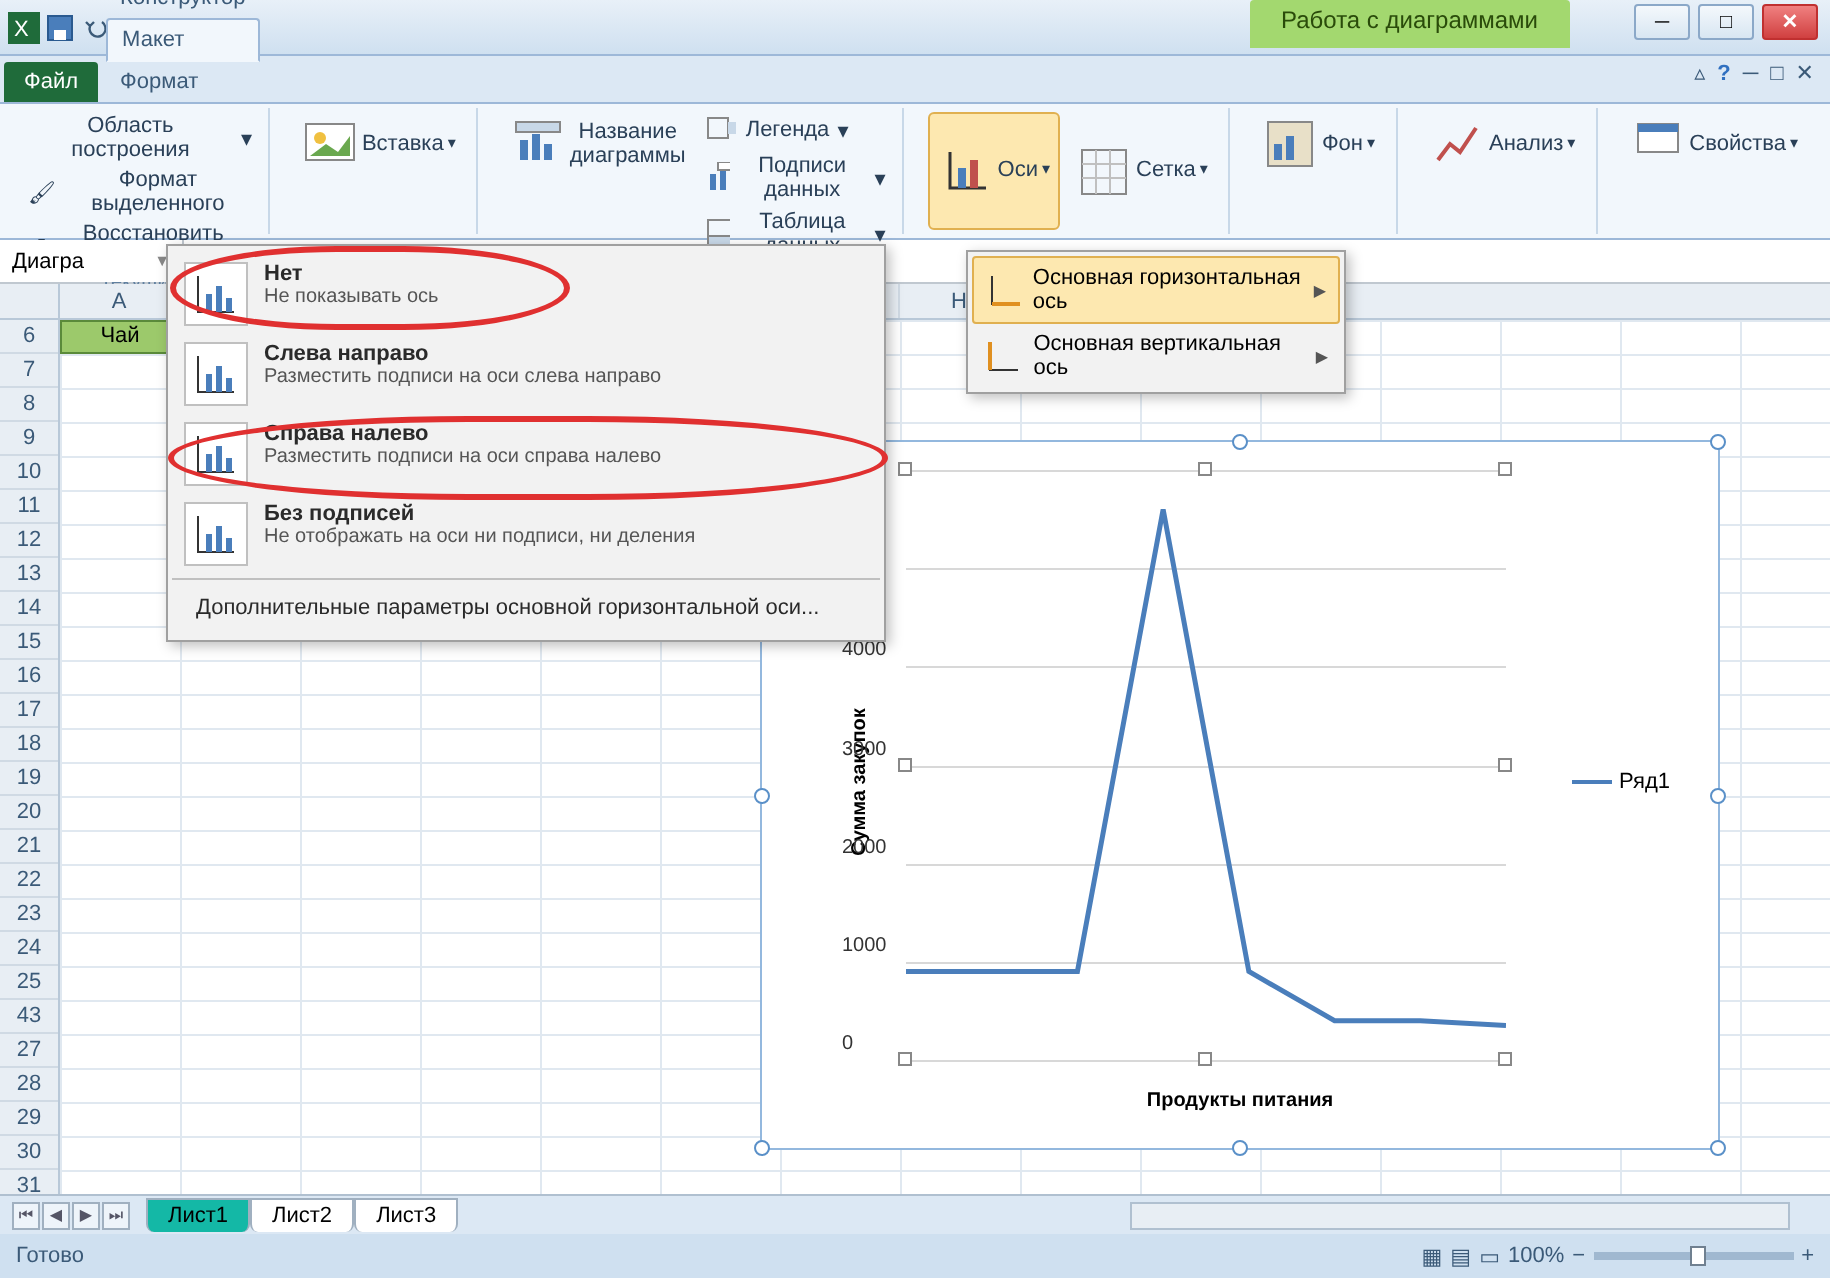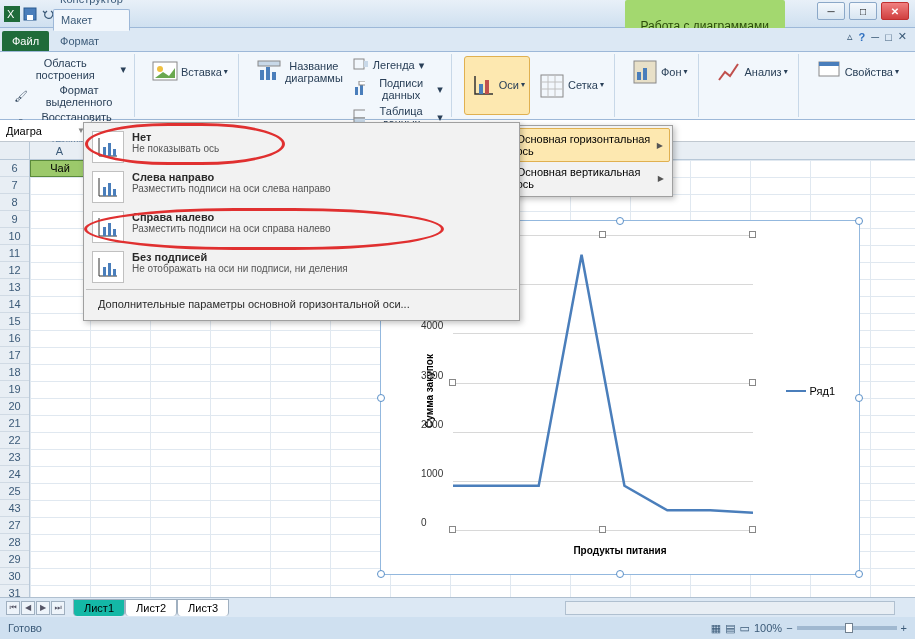--- a/index.html
+++ b/index.html
@@ -3,21 +3,21 @@
 <meta charset="utf-8">
 <style>
 * { margin: 0; padding: 0; box-sizing: border-box; font-family: "Segoe UI", Tahoma, sans-serif; font-size: 11px; user-select: none; }
 body { background: #fff; width: 915px; height: 643px; overflow: hidden; position: relative; }
 
 
 .titlebar { height: 28px; background: linear-gradient(#e8f0f8, #cfe0f0); display: flex; align-items: center; border-bottom: 1px solid #9db8d8; }
 .qat { display: flex; align-items: center; gap: 2px; padding-left: 4px; }
 .qat-ico { width: 16px; height: 16px; display: inline-flex; align-items: center; justify-content: center; }
 .titlebar-center { flex: 1; text-align: center; color: #3b5a78; font-size: 12px; }
-.chart-tools-tab { position: absolute; right: 130px; top: 0; height: 24px; background: #a3d86f; padding: 19px 16px; color: #2a4b0a; font-size: 12px; border-radius: 2px 2px 0 0; }
+.chart-tools-tab { position: absolute; right: 130px; top: 0; height: 24px; background: #a3d86f; padding: 3px 16px; color: #2a4b0a; font-size: 12px; border-radius: 2px 2px 0 0; }
 .win-btns { position: absolute; right: 6px; top: 2px; display: flex; gap: 4px; }
 .win-btn { width: 28px; height: 18px; border: 1px solid #8ba8c8; border-radius: 2px; background: linear-gradient(#f4f8fc, #d8e6f2); display: flex; align-items: center; justify-content: center; font-size: 10px; }
 .win-btn.close { background: linear-gradient(#f08080, #d04040); border-color: #c03030; color: #fff; font-weight: bold; }
 
 
 .tabs { height: 24px; background: #dce8f4; display: flex; align-items: flex-end; border-bottom: 1px solid #9db8d8; padding-left: 2px; position: relative; }
 .file-tab { background: #1f6b3a; color: #fff; padding: 4px 10px; border-radius: 2px 2px 0 0; margin-right: 4px; }
 .rib-tab { padding: 4px 7px; color: #3b5a78; cursor: pointer; }
 .rib-tab.active { background: #f2f7fc; border: 1px solid #9db8d8; border-bottom: 1px solid #f2f7fc; border-radius: 2px 2px 0 0; }
 .tabs-right { position: absolute; right: 8px; top: 2px; display: flex; gap: 6px; align-items: center; color: #3b5a78; }
@@ -34,21 +34,21 @@
 .grp-label { color: #6080a0; font-size: 10px; text-align: center; }
 
 
 .axes-popup { position: absolute; left: 483px; top: 125px; width: 190px; background: #f2f2f2; border: 1px solid #a0a0a0; box-shadow: 2px 2px 6px rgba(0,0,0,0.25); z-index: 50; padding: 2px; }
 .axes-item { display: flex; align-items: center; gap: 6px; padding: 4px 6px; cursor: pointer; }
 .axes-item.hl { background: #fde8b0; border: 1px solid #e0b050; border-radius: 2px; }
 .axes-item .ico { width: 20px; height: 20px; }
 .axes-item .arrow { margin-left: auto; font-size: 8px; color: #555; }
 
 
-.opt-popup { position: absolute; left: 83px; top: 122px; width: 437px; background: #f2f2f2; border: 1px solid #a0a0a0; box-shadow: 2px 2px 6px rgba(0,0,0,0.25); z-index: 60; padding: 4px 2px; }
+.opt-popup { position: absolute; left: 83px; top: 122px; width: 360px; background: #f2f2f2; border: 1px solid #a0a0a0; box-shadow: 2px 2px 6px rgba(0,0,0,0.25); z-index: 60; padding: 4px 2px; }
 .opt-item { display: flex; gap: 8px; padding: 4px 6px; cursor: pointer; align-items: flex-start; }
 .opt-ico { width: 32px; height: 32px; flex-shrink: 0; border: 1px solid #c0c0c0; background: #fff; display: flex; align-items: center; justify-content: center; }
 .opt-text .t { font-weight: bold; color: #2a2a2a; }
 .opt-text .d { color: #555; font-size: 10px; }
 .opt-sep { border-top: 1px solid #c0c0c0; margin: 2px 0; }
 .opt-more { padding: 6px 12px; color: #2a2a2a; cursor: pointer; }
 .red-circle { position: absolute; border: 3px solid #e03030; border-radius: 50% / 60%; pointer-events: none; z-index: 70; }
 
 
 .fbar { height: 22px; display: flex; border-bottom: 1px solid #c0c8d0; }

